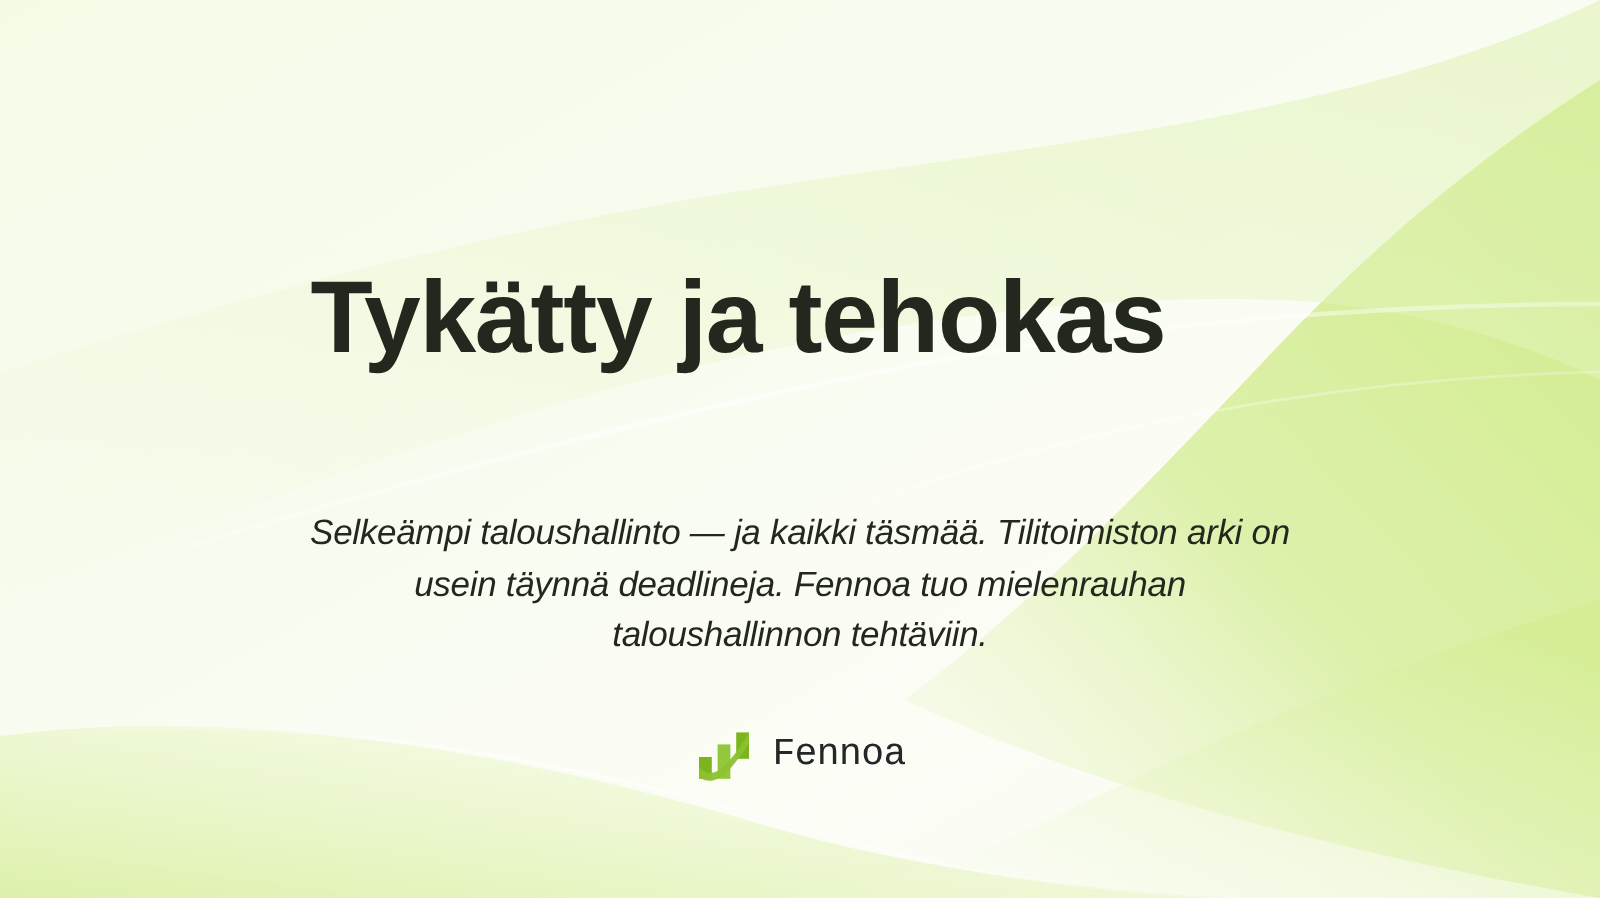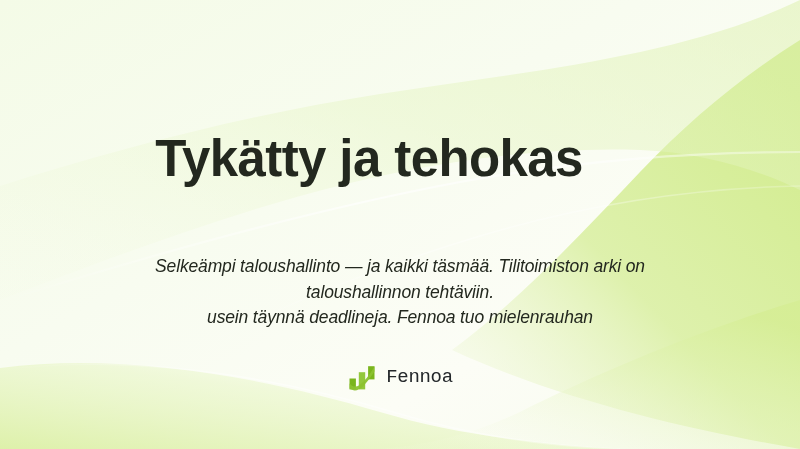--- a/index.html
+++ b/index.html
@@ -155,22 +155,22 @@
     <path d="M0,370 C140,352 280,378 400,414 C470,435 540,446 620,449" fill="none" stroke="url(#gHair)" stroke-width="1.6" opacity="0.55"></path>
     <path d="M800,186 C690,188 580,206 480,236 C380,266 280,306 190,352" fill="none" stroke="url(#gHair)" stroke-width="1.4" opacity="0.45"></path>
   </svg>
 
   <div class="headline-block">
     <div class="headline">Tykätty ja tehokas</div>
   </div>
 
   <div class="subtitle-block">
     <div class="subtitle">Selkeämpi taloushallinto — ja kaikki täsmää. Tilitoimiston arki on</div>
+    <div class="subtitle">usein täynnä deadlineja. Fennoa tuo mielenrauhan</div>
     <div class="subtitle">taloushallinnon tehtäviin.</div>
-    <div class="subtitle">usein täynnä deadlineja. Fennoa tuo mielenrauhan</div>
   </div>
 
   <div class="logo-row">
     <svg class="logo-mark" viewBox="0 0 30 30" xmlns="http://www.w3.org/2000/svg">
 
       <path d="M2.5,16.5 h6.4 v10.9 h-6.4 z" fill="#7ab51d"></path>
       <path d="M11.8,10.2 h6.4 v17.2 h-6.4 z" fill="#93c83c"></path>
       <path d="M21.1,4.2 h6.4 v13.2 h-6.4 z" fill="#7ab51d"></path>
 
       <path d="M2.6,21.4 C7.4,26.8 11.6,24.6 16.6,19.4 C21.0,14.8 24.4,9.8 27.4,4.4

